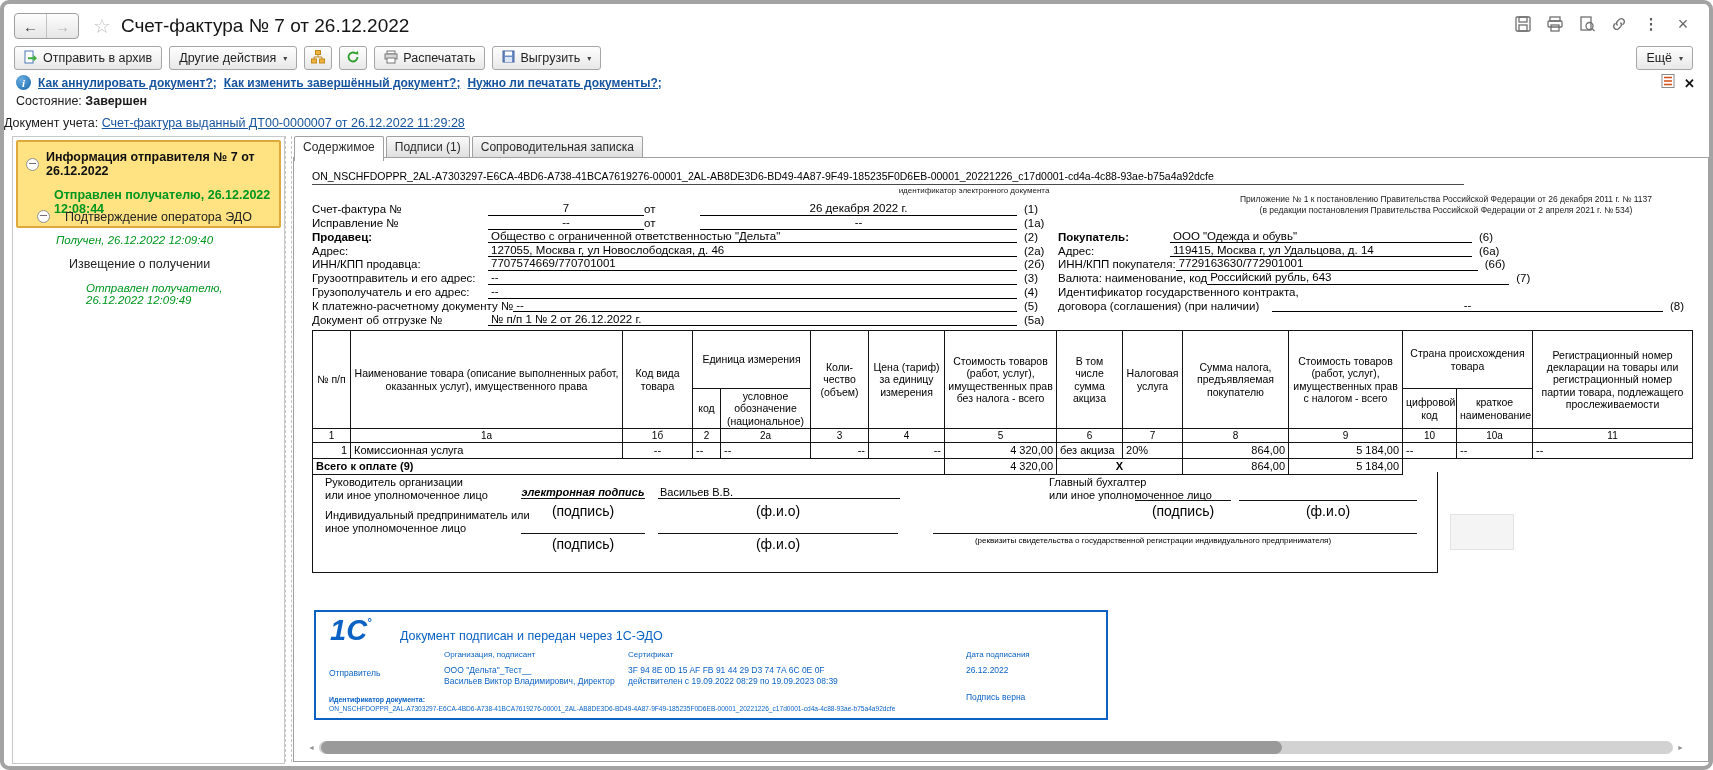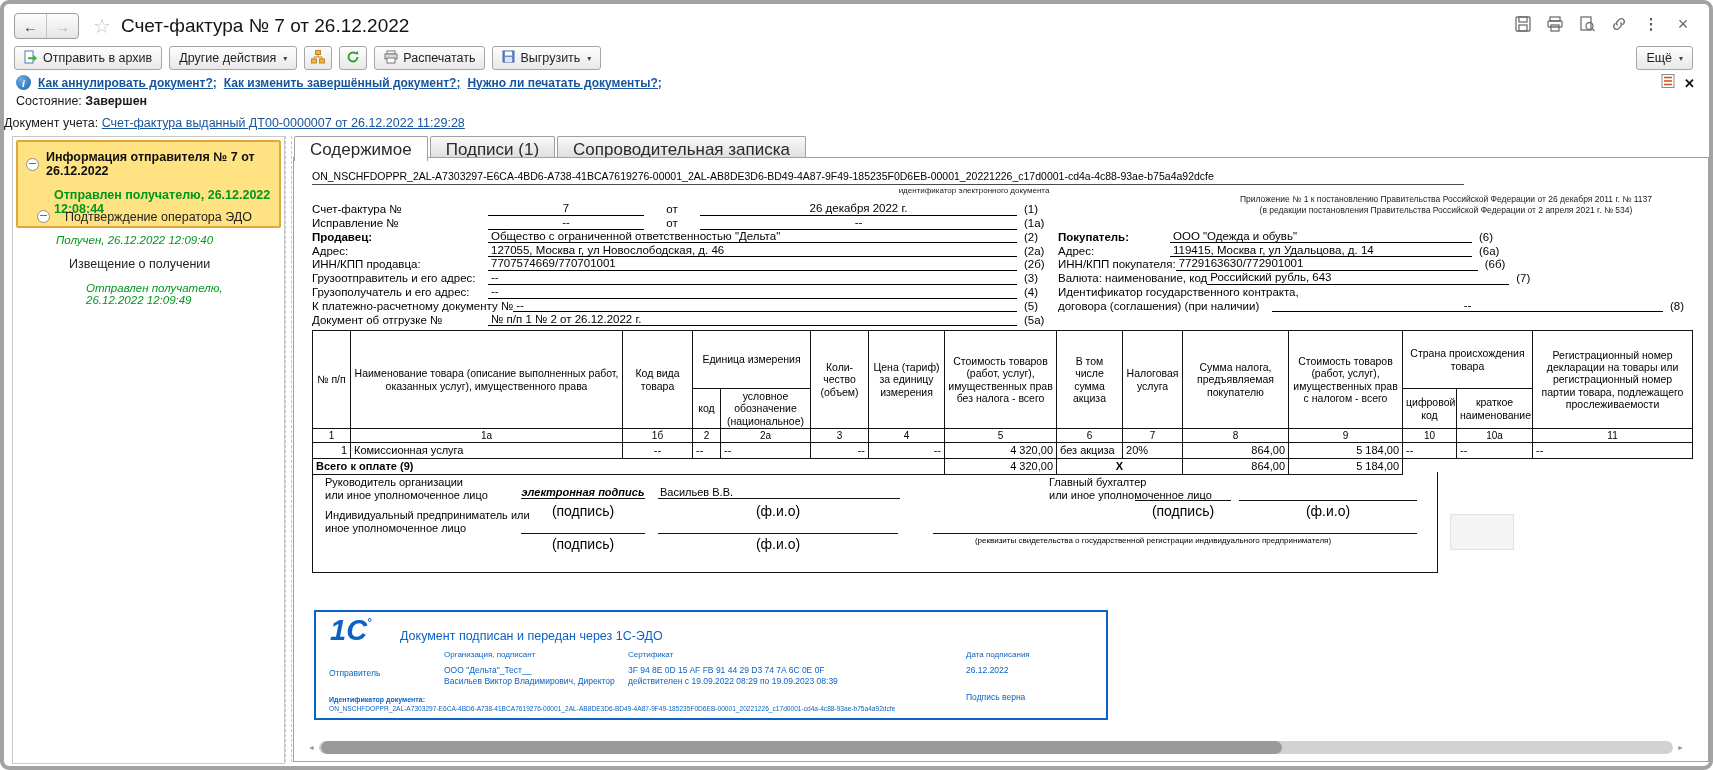--- a/index.html
+++ b/index.html
@@ -46,40 +46,40 @@
   .tstat{margin:10px 0 0 43px;color:#00961f;font-style:italic;font-size:11.5px}
   .tnode2{margin:11px 0 0 56px;color:#222}
   .tstat2{margin:11px 3px 0 73px}
   .exp{width:11px;height:11px;border:1px solid #8f8f8f;border-radius:50%;background:#fff;position:relative;flex:none}
   .exp::after{content:"";position:absolute;left:2px;right:2px;top:4px;height:1px;background:#6f6f6f}
   .split{position:absolute;left:281px;top:132px;height:626px;width:5px;border-left:1px dashed #c6c6c6;border-right:1px dashed #c6c6c6}
 
   
   .rpanel{position:absolute;left:289px;top:132px;width:1416px;height:626px}
   .tabs{display:flex;gap:2px;padding-left:1px;height:22px}
-  .tab{padding:3px 15px 0;font-size:17px;color:#2a2a2a;border:1px solid #a0a0a0;border-bottom:none;border-radius:2px 2px 0 0;background:linear-gradient(#fafafa,#dcdcdc);height:19px}
+  .tab{padding:3px 8px 0;font-size:12px;color:#2a2a2a;border:1px solid #a0a0a0;border-bottom:none;border-radius:2px 2px 0 0;background:linear-gradient(#fafafa,#dcdcdc);height:19px}
   .tab.active{background:#fff;position:relative;z-index:3;height:21px}
   .cbox{position:absolute;left:0;top:21px;right:0;bottom:0;border:1px solid #a0a0a0;background:#fff}
   .doc{position:absolute;inset:0;color:#000}
 
   
   .ident{position:absolute;left:18px;top:12px;width:1152px;font-size:10.5px;border-bottom:1px solid #4a4a4a;white-space:nowrap;padding-bottom:2px;overflow:hidden}
   .identcap{position:absolute;left:196px;top:28px;width:968px;text-align:center;font-size:8px;color:#1a1a1a}
   .appendix{position:absolute;right:56px;top:36px;font-size:8.5px;text-align:center;line-height:1.35;color:#1a1a1a}
   .form{position:absolute;left:18px;top:44px;width:1392px;font-size:11.5px}
   .fl{position:absolute;left:0;top:0;width:746px}
   .fr{position:absolute;left:746px;top:27.5px;width:646px}
   .frow{display:flex;align-items:flex-end;height:13.8px;line-height:12.5px}
   .lab{min-width:176px;white-space:nowrap}
   .lab2{min-width:112px;white-space:nowrap}
   .val{flex:1;border-bottom:1px solid #000;white-space:nowrap;padding:0 3px}
   .c{text-align:center}
   .valfix{width:296px;flex:none;border-bottom:1px solid #000;padding:0 3px;white-space:nowrap}
   .code{width:34px;flex:none;padding-left:7px;white-space:nowrap}
-  .ot{width:56px;flex:none;text-align:center}
+  .ot{width:56px;flex:none;text-align:left}
   .v150{width:150px;flex:none}
   .bold{font-weight:bold}
   .govlab{min-width:214px;white-space:nowrap}
 
   
   .invtable{position:absolute;left:18px;top:172px;width:1380px;border-collapse:collapse;table-layout:fixed;font-size:10.5px}
   .invtable td{border:1px solid #141414;text-align:center;vertical-align:middle;padding:1px 3px;line-height:1.18;overflow:hidden}
   tr.h1{height:58px}tr.h2{height:36px}
   tr.nr{height:14px}tr.nr td{font-size:10px;padding:0 2px}
   tr.dr{height:16px;font-size:11px}

